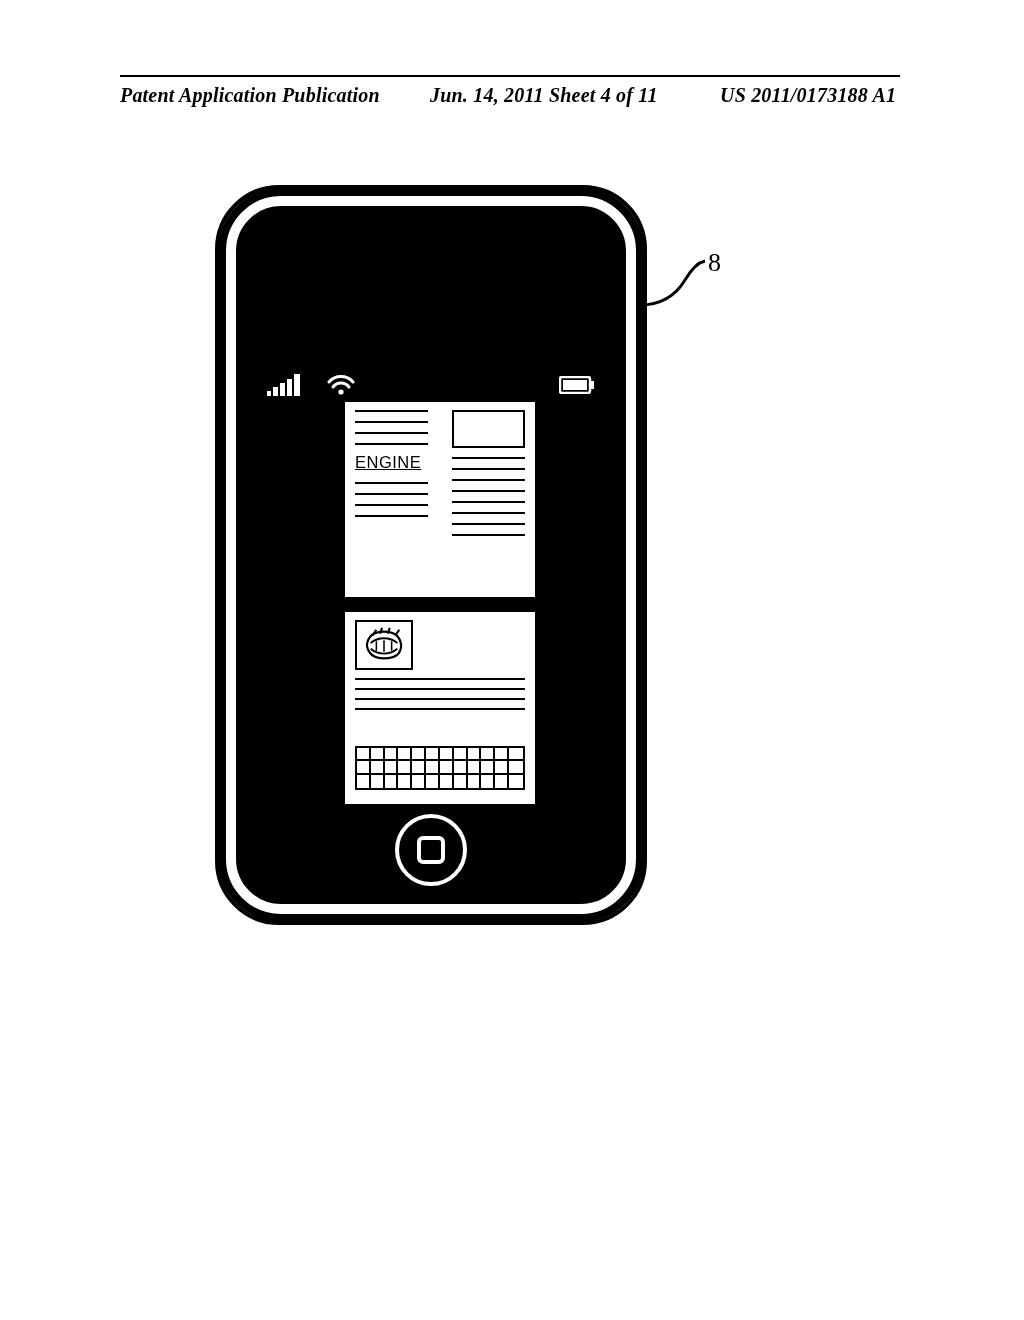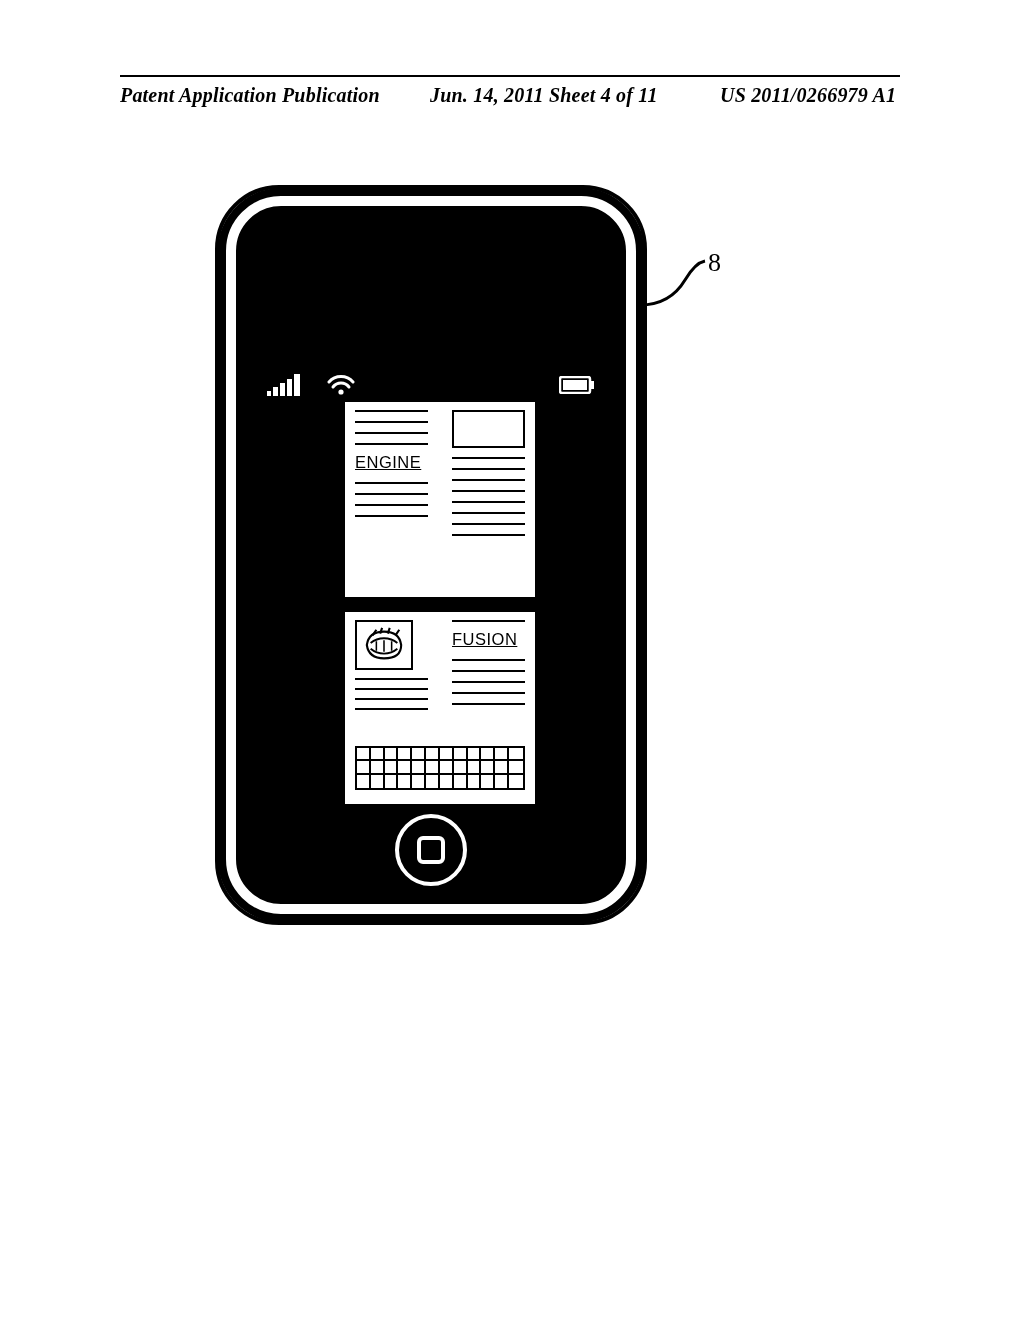--- a/index.html
+++ b/index.html
@@ -168,21 +168,21 @@
   .gridbox div:nth-last-child(-n+12) { border-bottom: none; }
 </style>
 </head>
 <body>
 
 <div class="page">
 
   <div class="header-line"></div>
   <div class="hdr-left">Patent Application Publication</div>
   <div class="hdr-center">Jun. 14, 2011  Sheet 4 of 11</div>
-  <div class="hdr-right">US 2011/0266979 A1</div>
+  <div class="hdr-right">US 2011/0173188 A1</div>
 
   <svg class="device" viewBox="0 0 432 740">
 
     <rect x="6" y="6" width="420" height="728" rx="60" ry="60" fill="#000" stroke="#000" stroke-width="6"></rect>
     <rect x="6" y="6" width="420" height="728" rx="60" ry="60" fill="none" stroke="#fff" stroke-width="0"></rect>
     <rect x="2" y="2" width="428" height="736" rx="62" ry="62" fill="none" stroke="#000" stroke-width="4"></rect>
 
     <rect x="16" y="16" width="400" height="708" rx="50" ry="50" fill="#000" stroke="#fff" stroke-width="10"></rect>
 
     <circle cx="216" cy="665" r="34" fill="none" stroke="#fff" stroke-width="4"></circle>
@@ -257,29 +257,20 @@
               <path d="M12 20 q6 -5 14 -5 q8 0 14 5" fill="none" stroke="#000" stroke-width="2"></path>
               <path d="M12 26 q6 5 14 5 q8 0 14 -5" fill="none" stroke="#000" stroke-width="2"></path>
               <path d="M18 18 l0 10 M26 17 l0 12 M34 18 l0 10" stroke="#000" stroke-width="1.6"></path>
             </svg>
           </div>
           <div class="tline"></div>
           <div class="tline"></div>
           <div class="tline"></div>
           <div class="tline"></div>
         </div>
-        <div class="col right2">
-          <div class="tline"></div>
-          <div class="tword">FUSION</div>
-          <div class="tline"></div>
-          <div class="tline"></div>
-          <div class="tline"></div>
-          <div class="tline"></div>
-          <div class="tline"></div>
-        </div>
       </div>
       <div class="gridbox">
         <div></div>
           <div></div>
           <div></div>
           <div></div>
           <div></div>
           <div></div>
           <div></div>
           <div></div>

